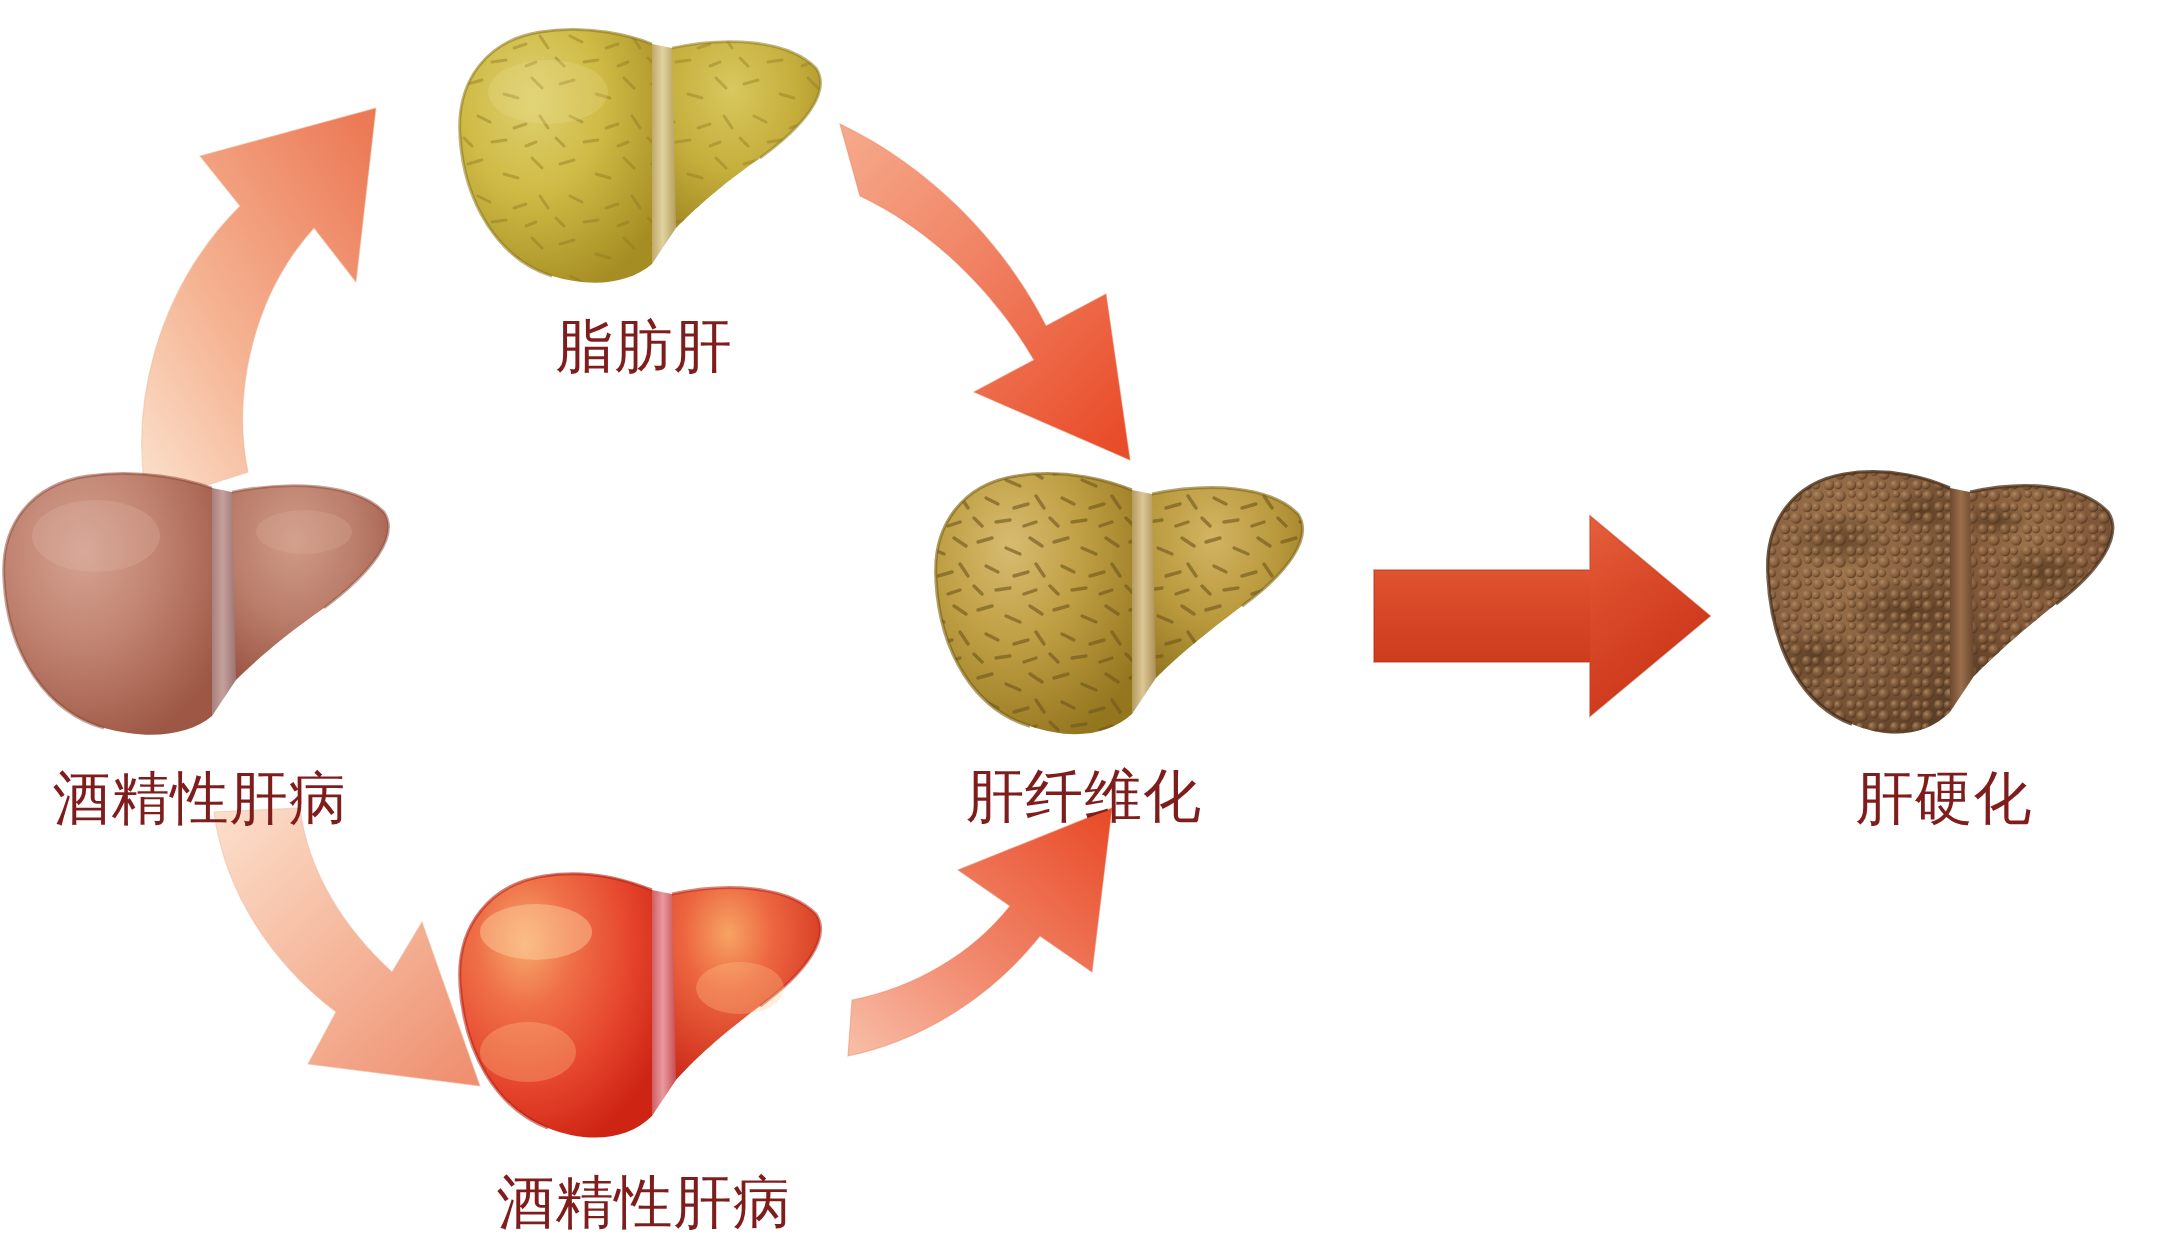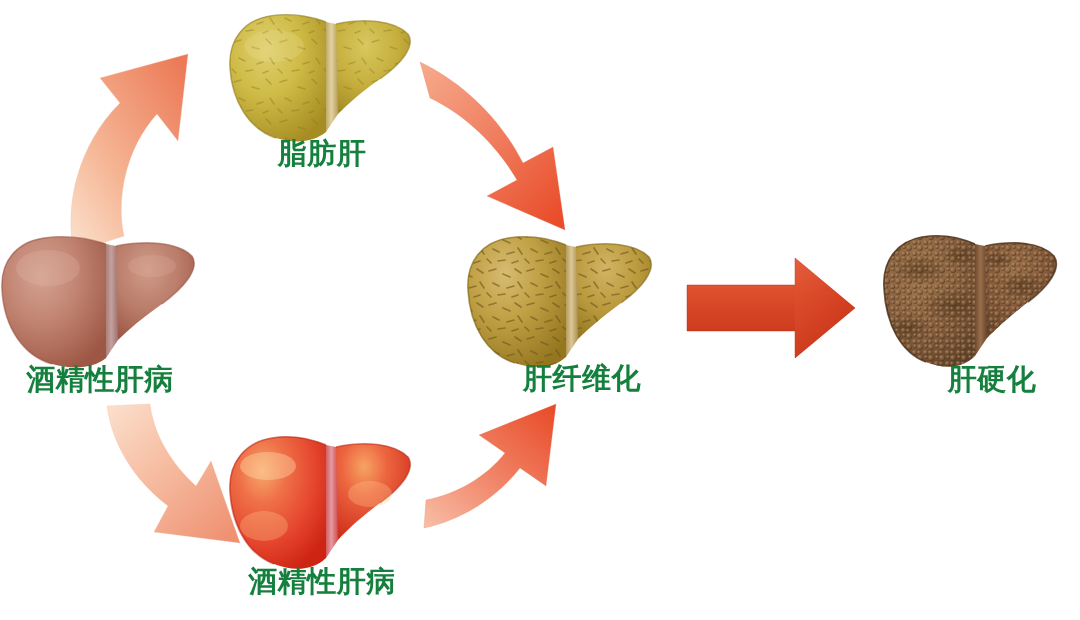--- a/index.html
+++ b/index.html
@@ -23,28 +23,29 @@
     height: 620px;
   }
   #diagram-svg {
     position: absolute;
     left: 0;
     top: 0;
     display: block;
   }
   .node-label {
     position: absolute;
-    color: #15803d;
+    color: #7f1d1d;
     font-size: 29px;
     line-height: 1;
     letter-spacing: 0.5px;
     white-space: nowrap;
     font-family: "Liberation Sans", "DejaVu Sans", sans-serif;
-    font-weight: 700;
+    font-weight: 400;
     text-rendering: geometricPrecision;
+    margin-top: 20px;
   }
   .label-center { transform: translateX(-50%); }
 </style>
 </head>
 <body style="background: rgb(255, 255, 255);">
 
 <div id="diagram-root">
 
   <svg id="diagram-svg" width="1080" height="620" viewBox="0 0 1080 620">
     <defs>
@@ -408,17 +409,17 @@
       <path d="M -46 62 C -70 53, -86 26, -88 -12" fill="none" stroke="#462c16" stroke-width="1.8" stroke-opacity="0.75"></path>
     </g>
   </svg>
 
   <div class="node-label label-center" style="left:100px; top:366px;">酒精性肝病</div>
 
   <div class="node-label label-center" style="left:322px; top:140px;">脂肪肝</div>
 
   <div class="node-label label-center" style="left:322px; top:568px;">酒精性肝病</div>
 
-  <div class="node-label label-center" style="left:582px; top:365px;text-align:center;">肝纤维化</div>
-
-  <div class="node-label label-center" style="left:992px; top:366px;">肝硬化</div>
+  <div class="node-label label-center" style="left:542px; top:365px;text-align:center;">肝纤维化</div>
+
+  <div class="node-label label-center" style="left:972px; top:366px;">肝硬化</div>
 
 </div>
 
 </body></html>

